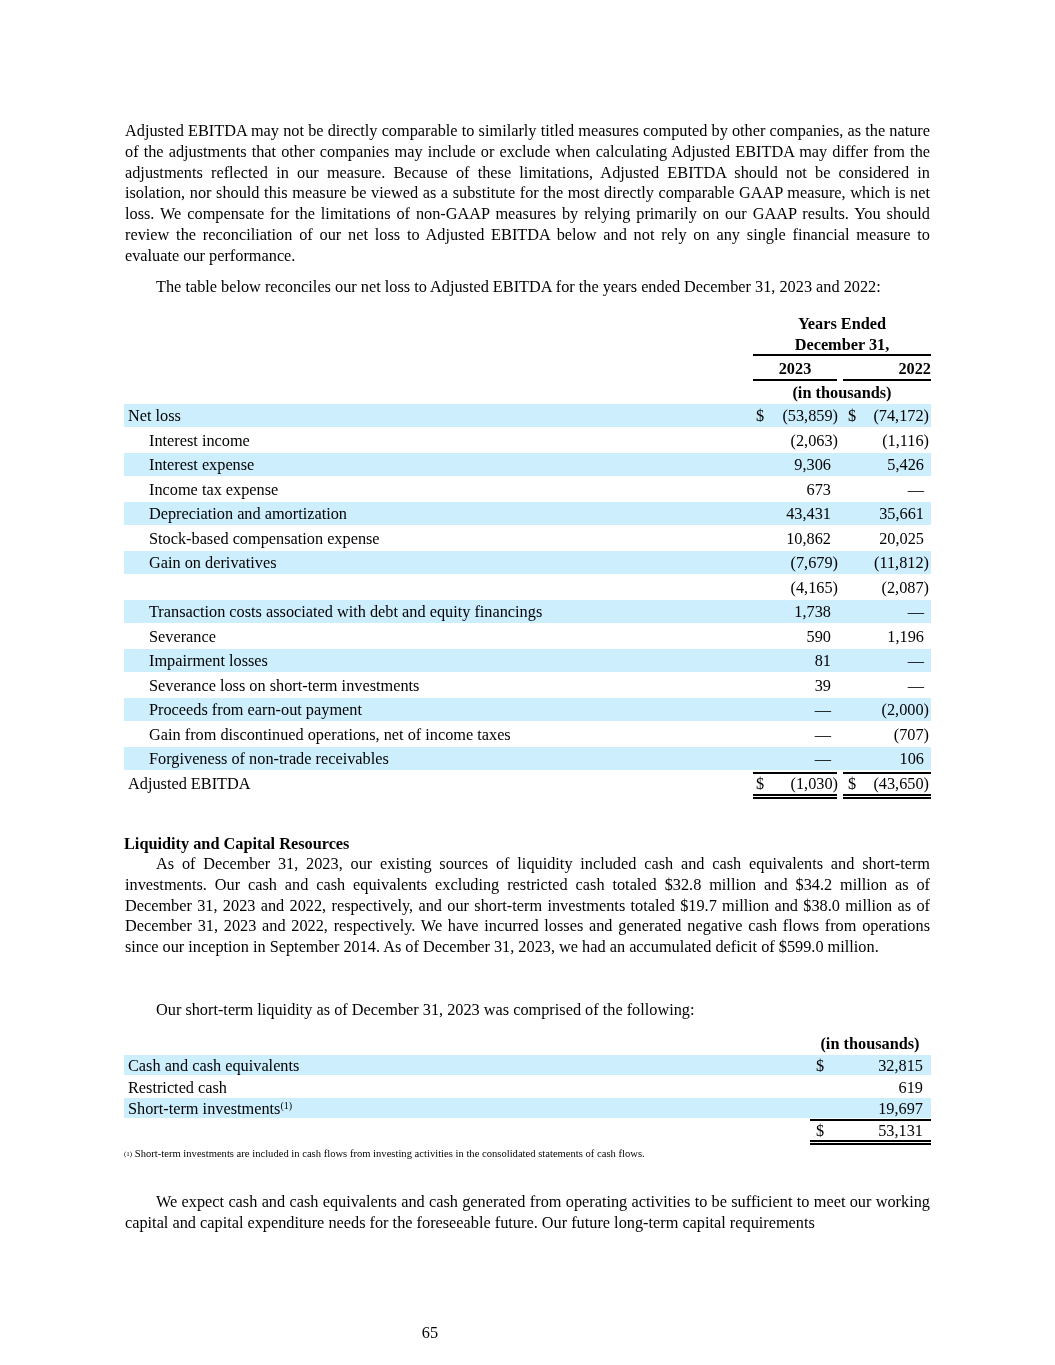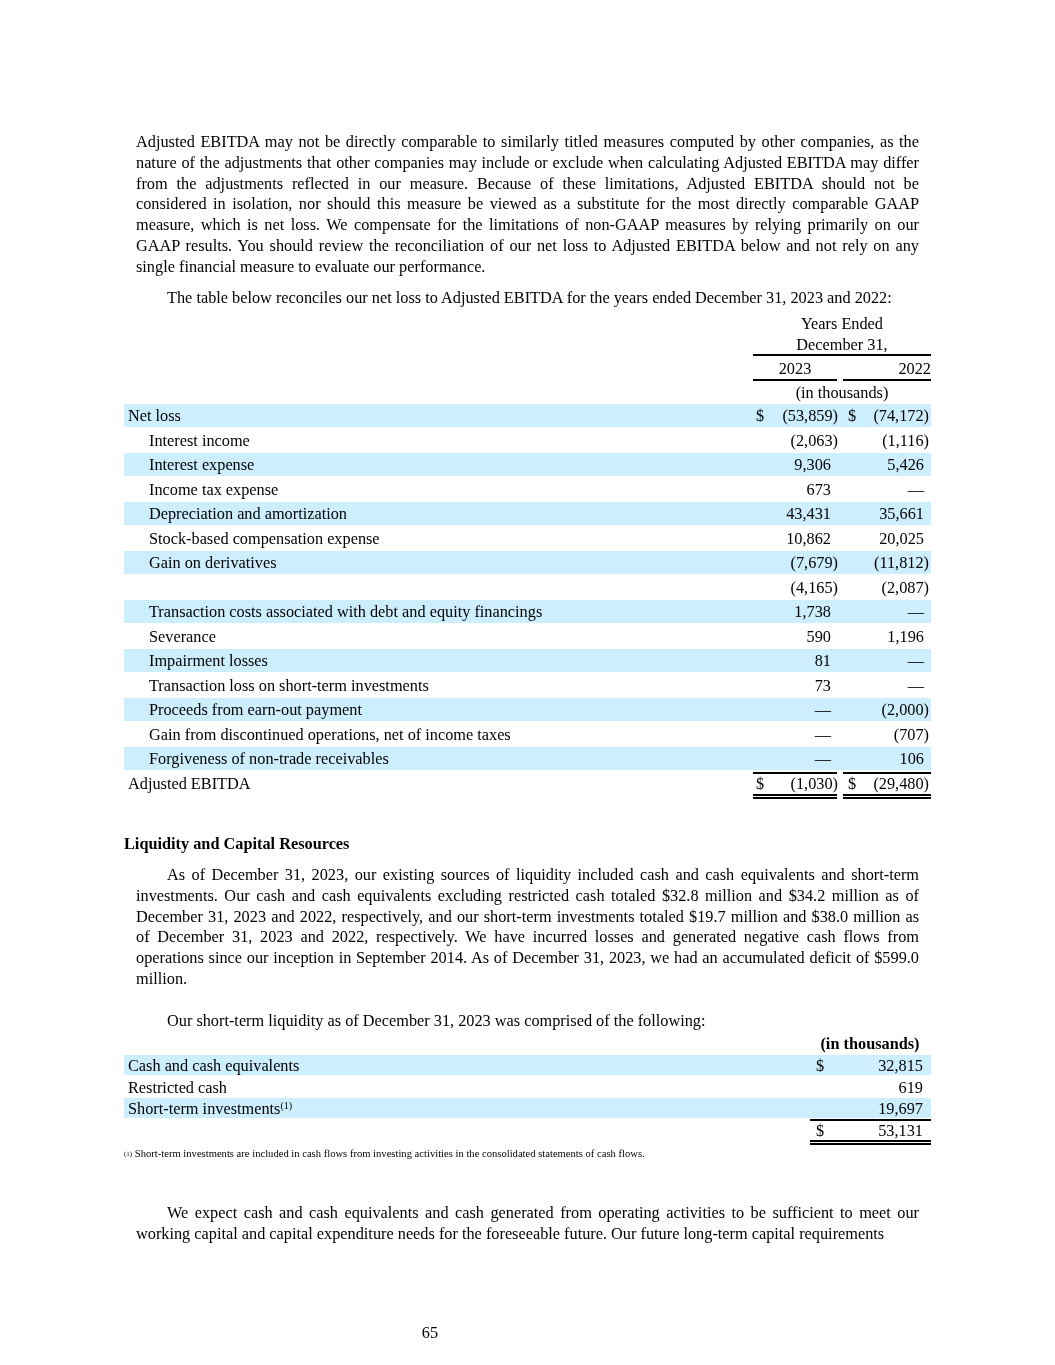--- a/index.html
+++ b/index.html
@@ -1,25 +1,25 @@
 <!DOCTYPE html>
 <html><head>
 <meta charset="utf-8">
 <style>
   html, body { margin: 0; padding: 0; background: #ffffff; }
   body { width: 1055px; height: 1365px; position: relative; overflow: hidden;
          font-family: "Liberation Serif", "DejaVu Serif", serif; color: #000; font-size: 16.3px; }
   .page { position: absolute; left: 124px; top: 0; width: 807px; }
-  p.body { margin: 12px; line-height: 20.8px; text-align: justify; }
+  p.body { margin: 1px; line-height: 20.8px; text-align: justify; }
   p.indent { text-indent: 31px; }
   #p1 { position: absolute; top: 120px; }
   #p2 { position: absolute; top: 276px; }
 
   
-  .hdr { position: absolute; font-weight: normal; text-align: center; }
+  .hdr { position: absolute; font-weight: bold; text-align: center; }
   #h-years { left: 629px; top: 313px; width: 178px; line-height: 21px; }
   #h-line1 { position: absolute; left: 629px; top: 354px; width: 178px; height: 2px; background: #000; }
   #h-2023 { left: 629px; top: 358px; width: 84px; line-height: 21px; }
   #h-2022 { left: 719px; top: 358px; width: 88px; line-height: 21px; text-align: right; }
   #h-line2a { position: absolute; left: 629px; top: 379px; width: 84px; height: 2px; background: #000; }
   #h-line2b { position: absolute; left: 719px; top: 379px; width: 88px; height: 2px; background: #000; }
   #h-thous { left: 629px; top: 382px; width: 178px; line-height: 21px; }
 
   .rows { position: absolute; left: 0; top: 404px; width: 807px; }
   .row { position: relative; height: 24.5px; line-height: 24.5px; }
@@ -158,23 +158,23 @@
         </div>
         <div class="row sub">
           <div class="hl" style="left:0px"></div>
           <span class="label">Impairment losses</span>
           <span class="dol1"></span>
           <span class="v1 paren0">81</span>
           <span class="dol2"></span>
           <span class="v2 paren0">—</span>
         </div>
         <div class="row sub">
-          <span class="label">Transaction loss on short-term investments</span>
-          <span class="dol1"></span>
-          <span class="v1 paren0">73</span>
+          <span class="label">Severance loss on short-term investments</span>
+          <span class="dol1"></span>
+          <span class="v1 paren0">39</span>
           <span class="dol2"></span>
           <span class="v2 paren0">—</span>
         </div>
         <div class="row sub">
           <div class="hl" style="left:0px"></div>
           <span class="label">Proceeds from earn-out payment</span>
           <span class="dol1"></span>
           <span class="v1 paren0">—</span>
           <span class="dol2"></span>
           <span class="v2">(2,000)</span>
@@ -196,21 +196,21 @@
         </div>
         <div class="row total">
           <div class="tl1"></div>
           <div class="tl2"></div>
           <div class="bl1"></div>
           <div class="bl2"></div>
           <span class="label">Adjusted EBITDA</span>
           <span class="dol1">$</span>
           <span class="v1">(1,030)</span>
           <span class="dol2">$</span>
-          <span class="v2">(29,480)</span>
+          <span class="v2">(43,650)</span>
         </div>
       </div>
   </div>
 
   <div id="sec-heading">Liquidity and Capital Resources</div>
   <p class="body indent" id="p3">As of December 31, 2023, our existing sources of liquidity included cash and cash equivalents and short-term investments. Our cash and cash equivalents excluding restricted cash totaled $32.8 million and $34.2 million as of December 31, 2023 and 2022, respectively, and our short-term investments totaled $19.7 million and $38.0 million as of December 31, 2023 and 2022, respectively. We have incurred losses and generated negative cash flows from operations since our inception in September 2014. As of December 31, 2023, we had an accumulated deficit of $599.0 million.</p>
   <p class="body indent" id="p4">Our short-term liquidity as of December 31, 2023 was comprised of the following:</p>
 
   <div>
     <div id="lt-head">(in thousands)</div>

